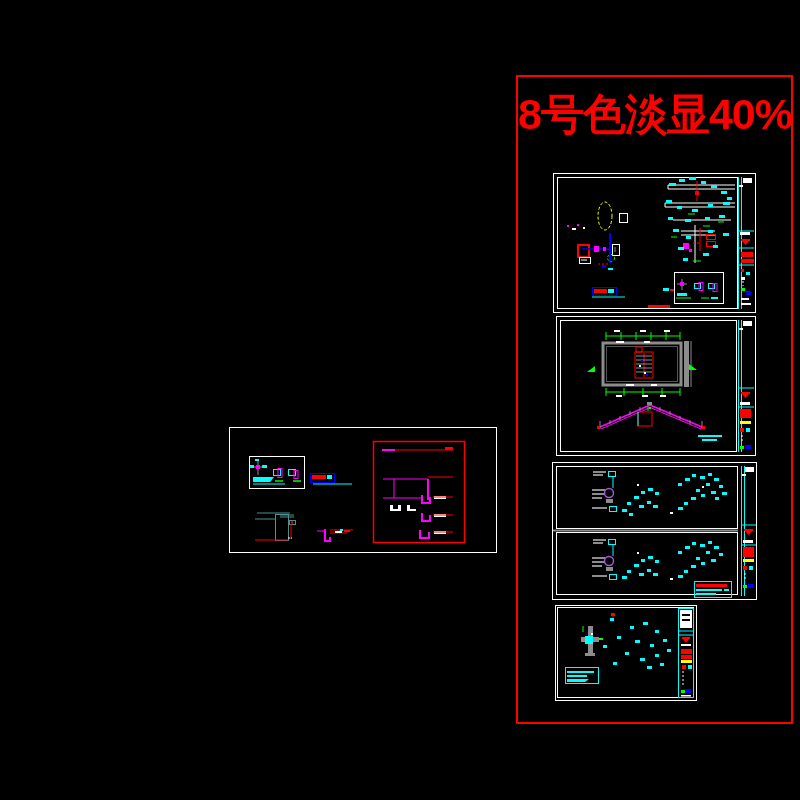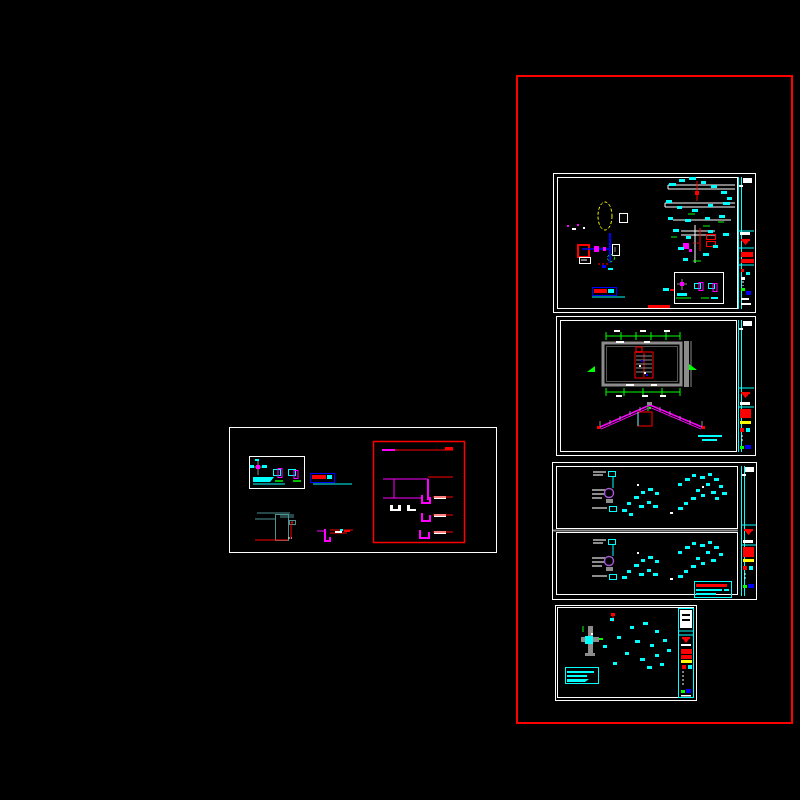--- a/index.html
+++ b/index.html
@@ -137,20 +137,21 @@
 
       <path d="M190 102 v8 h9 v-6" class="s-mag" stroke-width="2"></path>
       <rect x="204" y="103" width="12" height="3" class="f-wht"></rect>
       <line x1="203" y1="104" x2="223" y2="104" class="s-red"></line>
     </g>
   </svg>
 </div>
 
 <div id="red-panel" class="abs">
 
+  <div id="fade-label" class="abs">8号色淡显40%</div>
 
   <div class="sheet" style="left:35px;top:96px;">
     <svg width="203" height="140" viewBox="0 0 203 140">
       <g>
         <rect x="0.5" y="0.5" width="202" height="139" class="s-wht"></rect>
         <rect x="4.5" y="4.5" width="180" height="131" class="s-wht"></rect>
       </g>
 
       <g>
         <ellipse cx="52" cy="43" rx="7" ry="14" class="s-yel d32"></ellipse>

